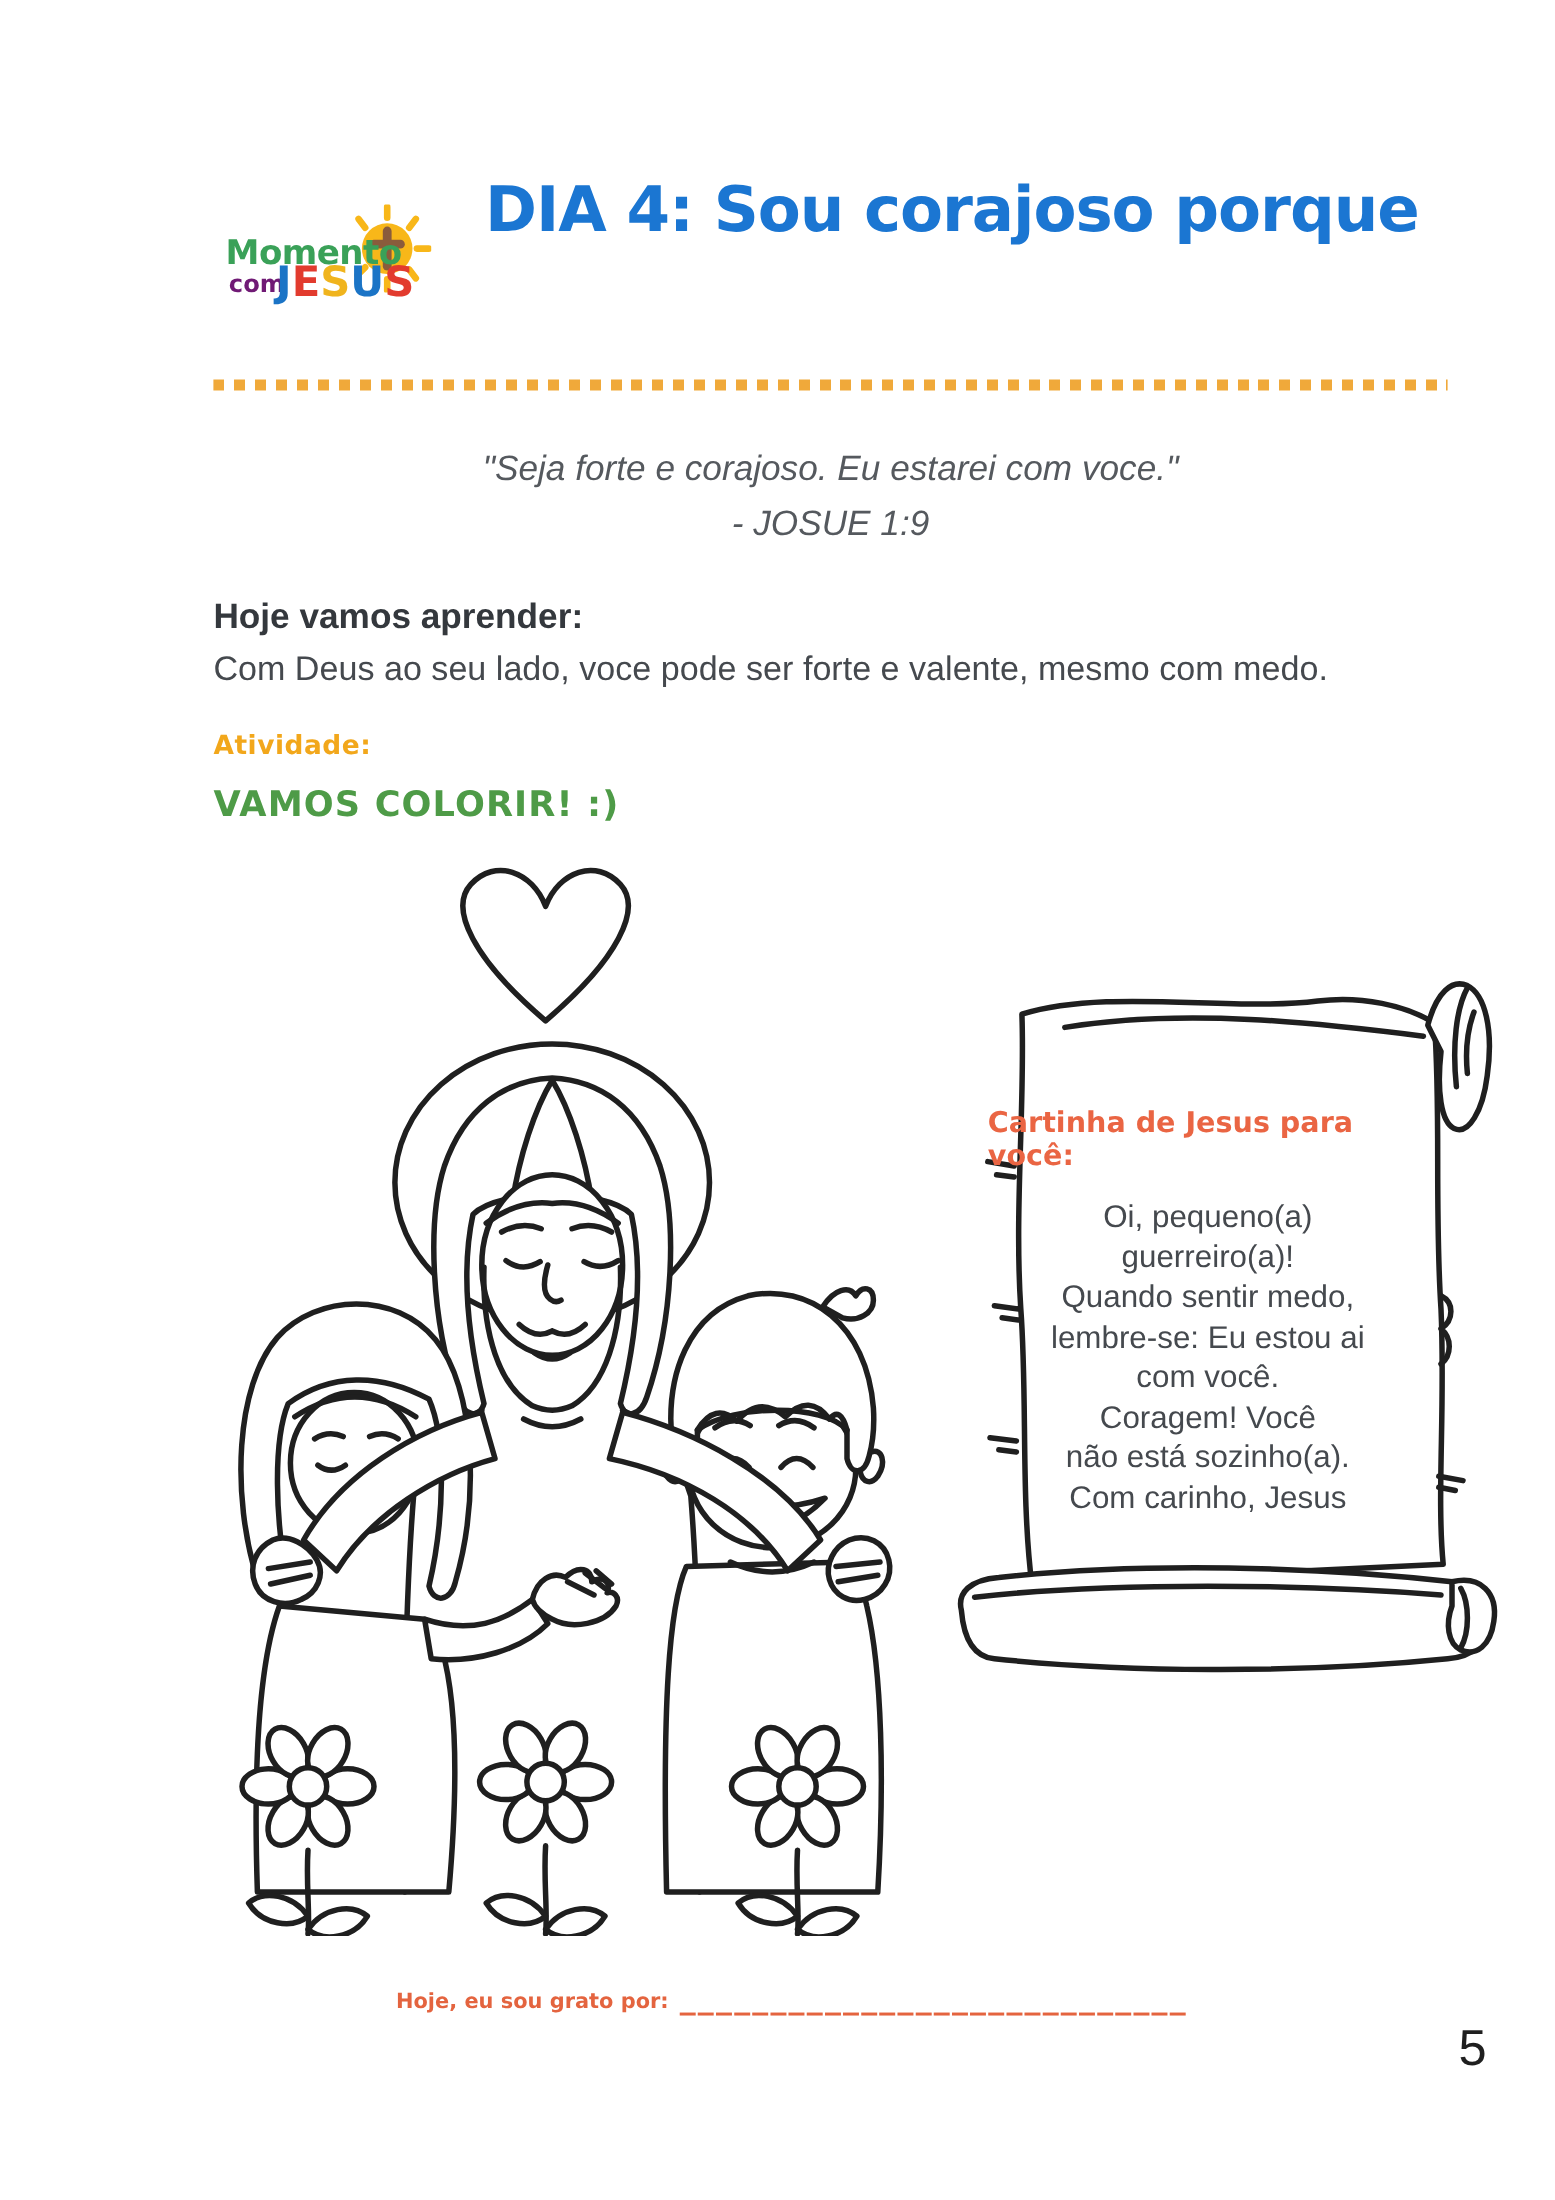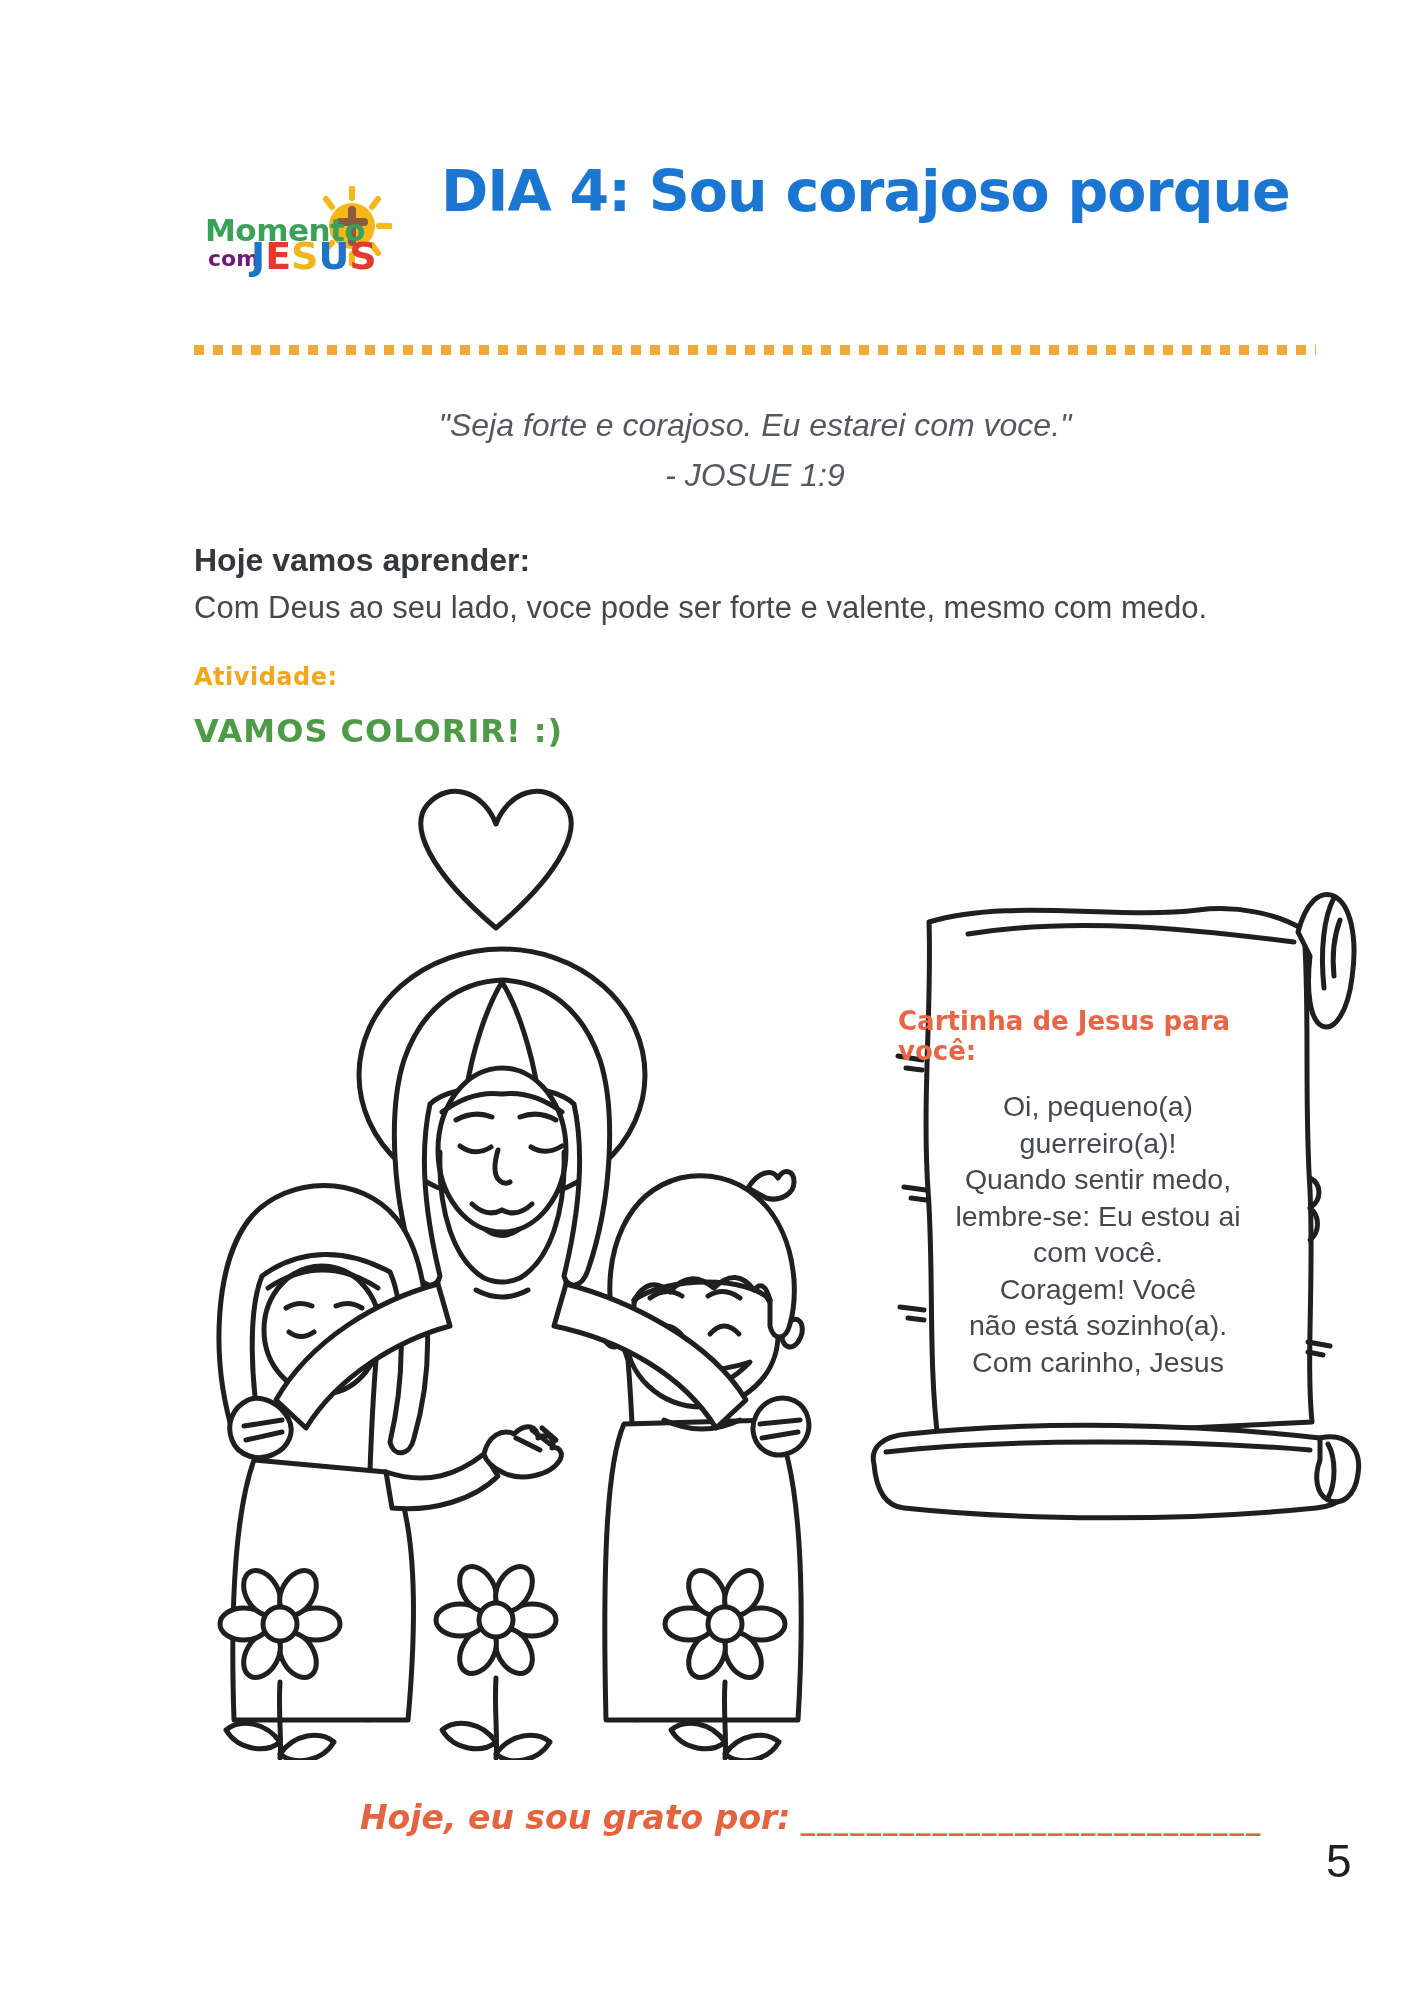--- a/index.html
+++ b/index.html
@@ -50,21 +50,21 @@
   .scroll{left:810px; top:890px; width:540px; height:700px;}
   .scroll svg{position:absolute; left:0; top:0;}
   .letter-heading{position:absolute; left:40px; top:116px; width:400px; 
     font-family:"DejaVu Sans",sans-serif; font-weight:800; font-size:26px; color:#ea6543;}
   .letter-body{position:absolute; left:50px; top:198px; width:380px; text-align:center;
     font-size:28.5px; line-height:36.5px; color:#45494e;}
 
   
   .gratitude-row{left:312px; top:1798px; width:900px; display:flex; align-items:baseline; gap:10px;
     font-family:"DejaVu Sans",sans-serif; font-weight:800; color:#e4643f;}
-  .gratitude-label{font-size:33px; white-space:nowrap;font-style:italic;}
+  .gratitude-label{font-size:19px; white-space:nowrap;}
   .gratitude-blank{font-size:29px; letter-spacing:2px; white-space:nowrap;}
   .feeling-prompt{left:280px; top:1850px; width:760px; text-align:center;
     font-family:"DejaVu Sans",sans-serif; font-weight:800; font-size:29px; color:#e4643f;}
   .page-number{left:1278px; top:1834px; font-size:46px; color:#1f1f1f;}
 
   .ln{stroke:#1f1f1f; stroke-width:5; fill:none; stroke-linecap:round; stroke-linejoin:round;}
   .lnf{stroke:#1f1f1f; stroke-width:5; fill:#ffffff; stroke-linecap:round; stroke-linejoin:round;}
 </style>
 </head>
 <body>

